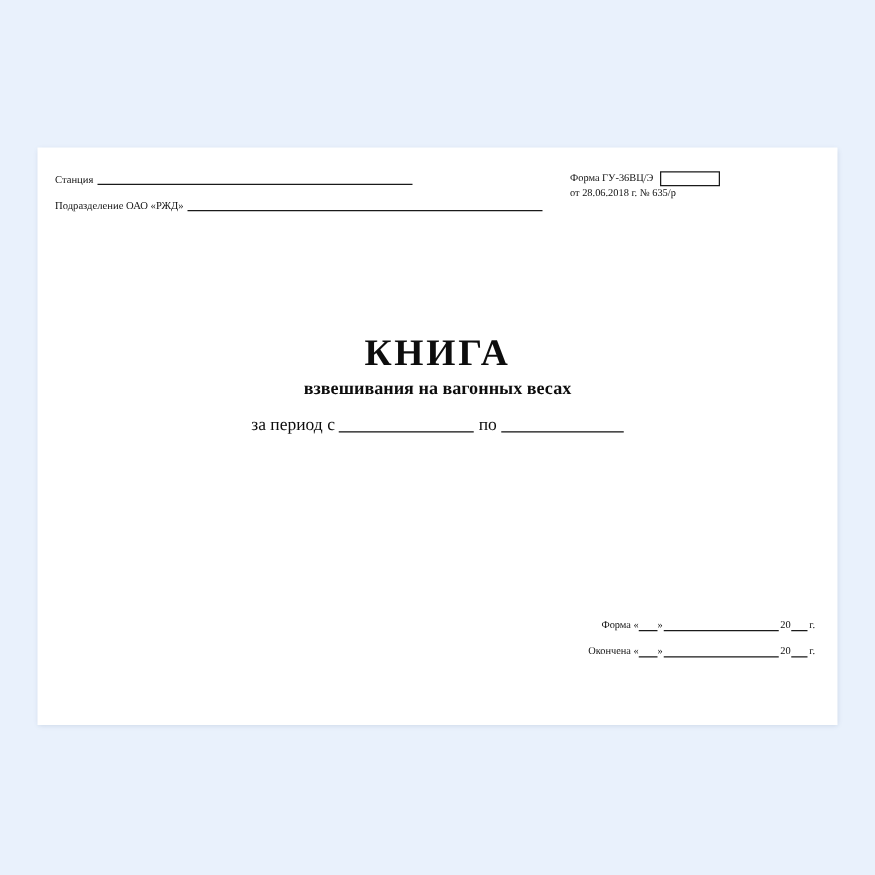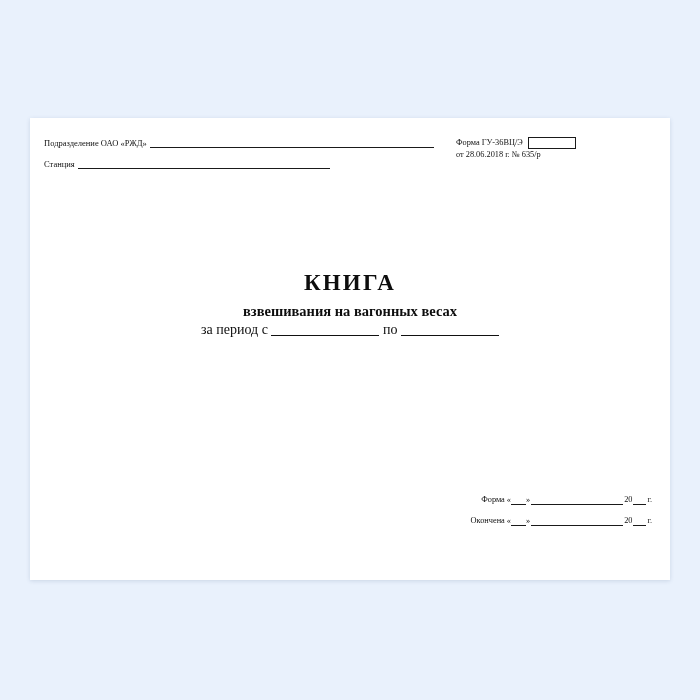--- a/index.html
+++ b/index.html
@@ -84,32 +84,33 @@
   
   .center-block {
     position: absolute;
     left: 0;
     right: 0;
     top: 152px;
     text-align: center;
     color: #0d0d0d;
   }
   .title-main {
-    font-size: 23px;
+    font-size: 30px;
     font-weight: bold;
     letter-spacing: 2.2px;
     line-height: 26px;
   }
   .title-sub {
     font-size: 14.5px;
     font-weight: bold;
     margin-top: 7px;
     line-height: 17px;
   }
   .period-line {
+    margin-top: 11px;
     font-size: 14px;
     line-height: 19px;
   }
   .period-line .fill {
     display: inline-block;
     border-bottom: 1px solid #111;
     height: 14px;
     vertical-align: -2px;
   }
   .fill-w1 { width: 108px; }
@@ -158,26 +159,26 @@
     margin: 0 1px;
   }
 </style>
 </head>
 <body>
 
 <div class="page-wrap">
   <div class="sheet">
 
     <div class="hdr-left">
+      <div class="hdr-row station">
+        <span class="lbl">Станция</span>
+        <span class="rule"></span>
+      </div>
       <div class="hdr-row">
         <span class="lbl">Подразделение ОАО «РЖД»</span>
-        <span class="rule"></span>
-      </div>
-      <div class="hdr-row station">
-        <span class="lbl">Станция</span>
         <span class="rule"></span>
       </div>
     </div>
 
     <div class="hdr-right">
       <div class="form-line">
         <span>Форма ГУ-36ВЦ/Э</span>
         <span class="form-box"></span>
       </div>
       <div>от 28.06.2018 г. № 635/р</div>

